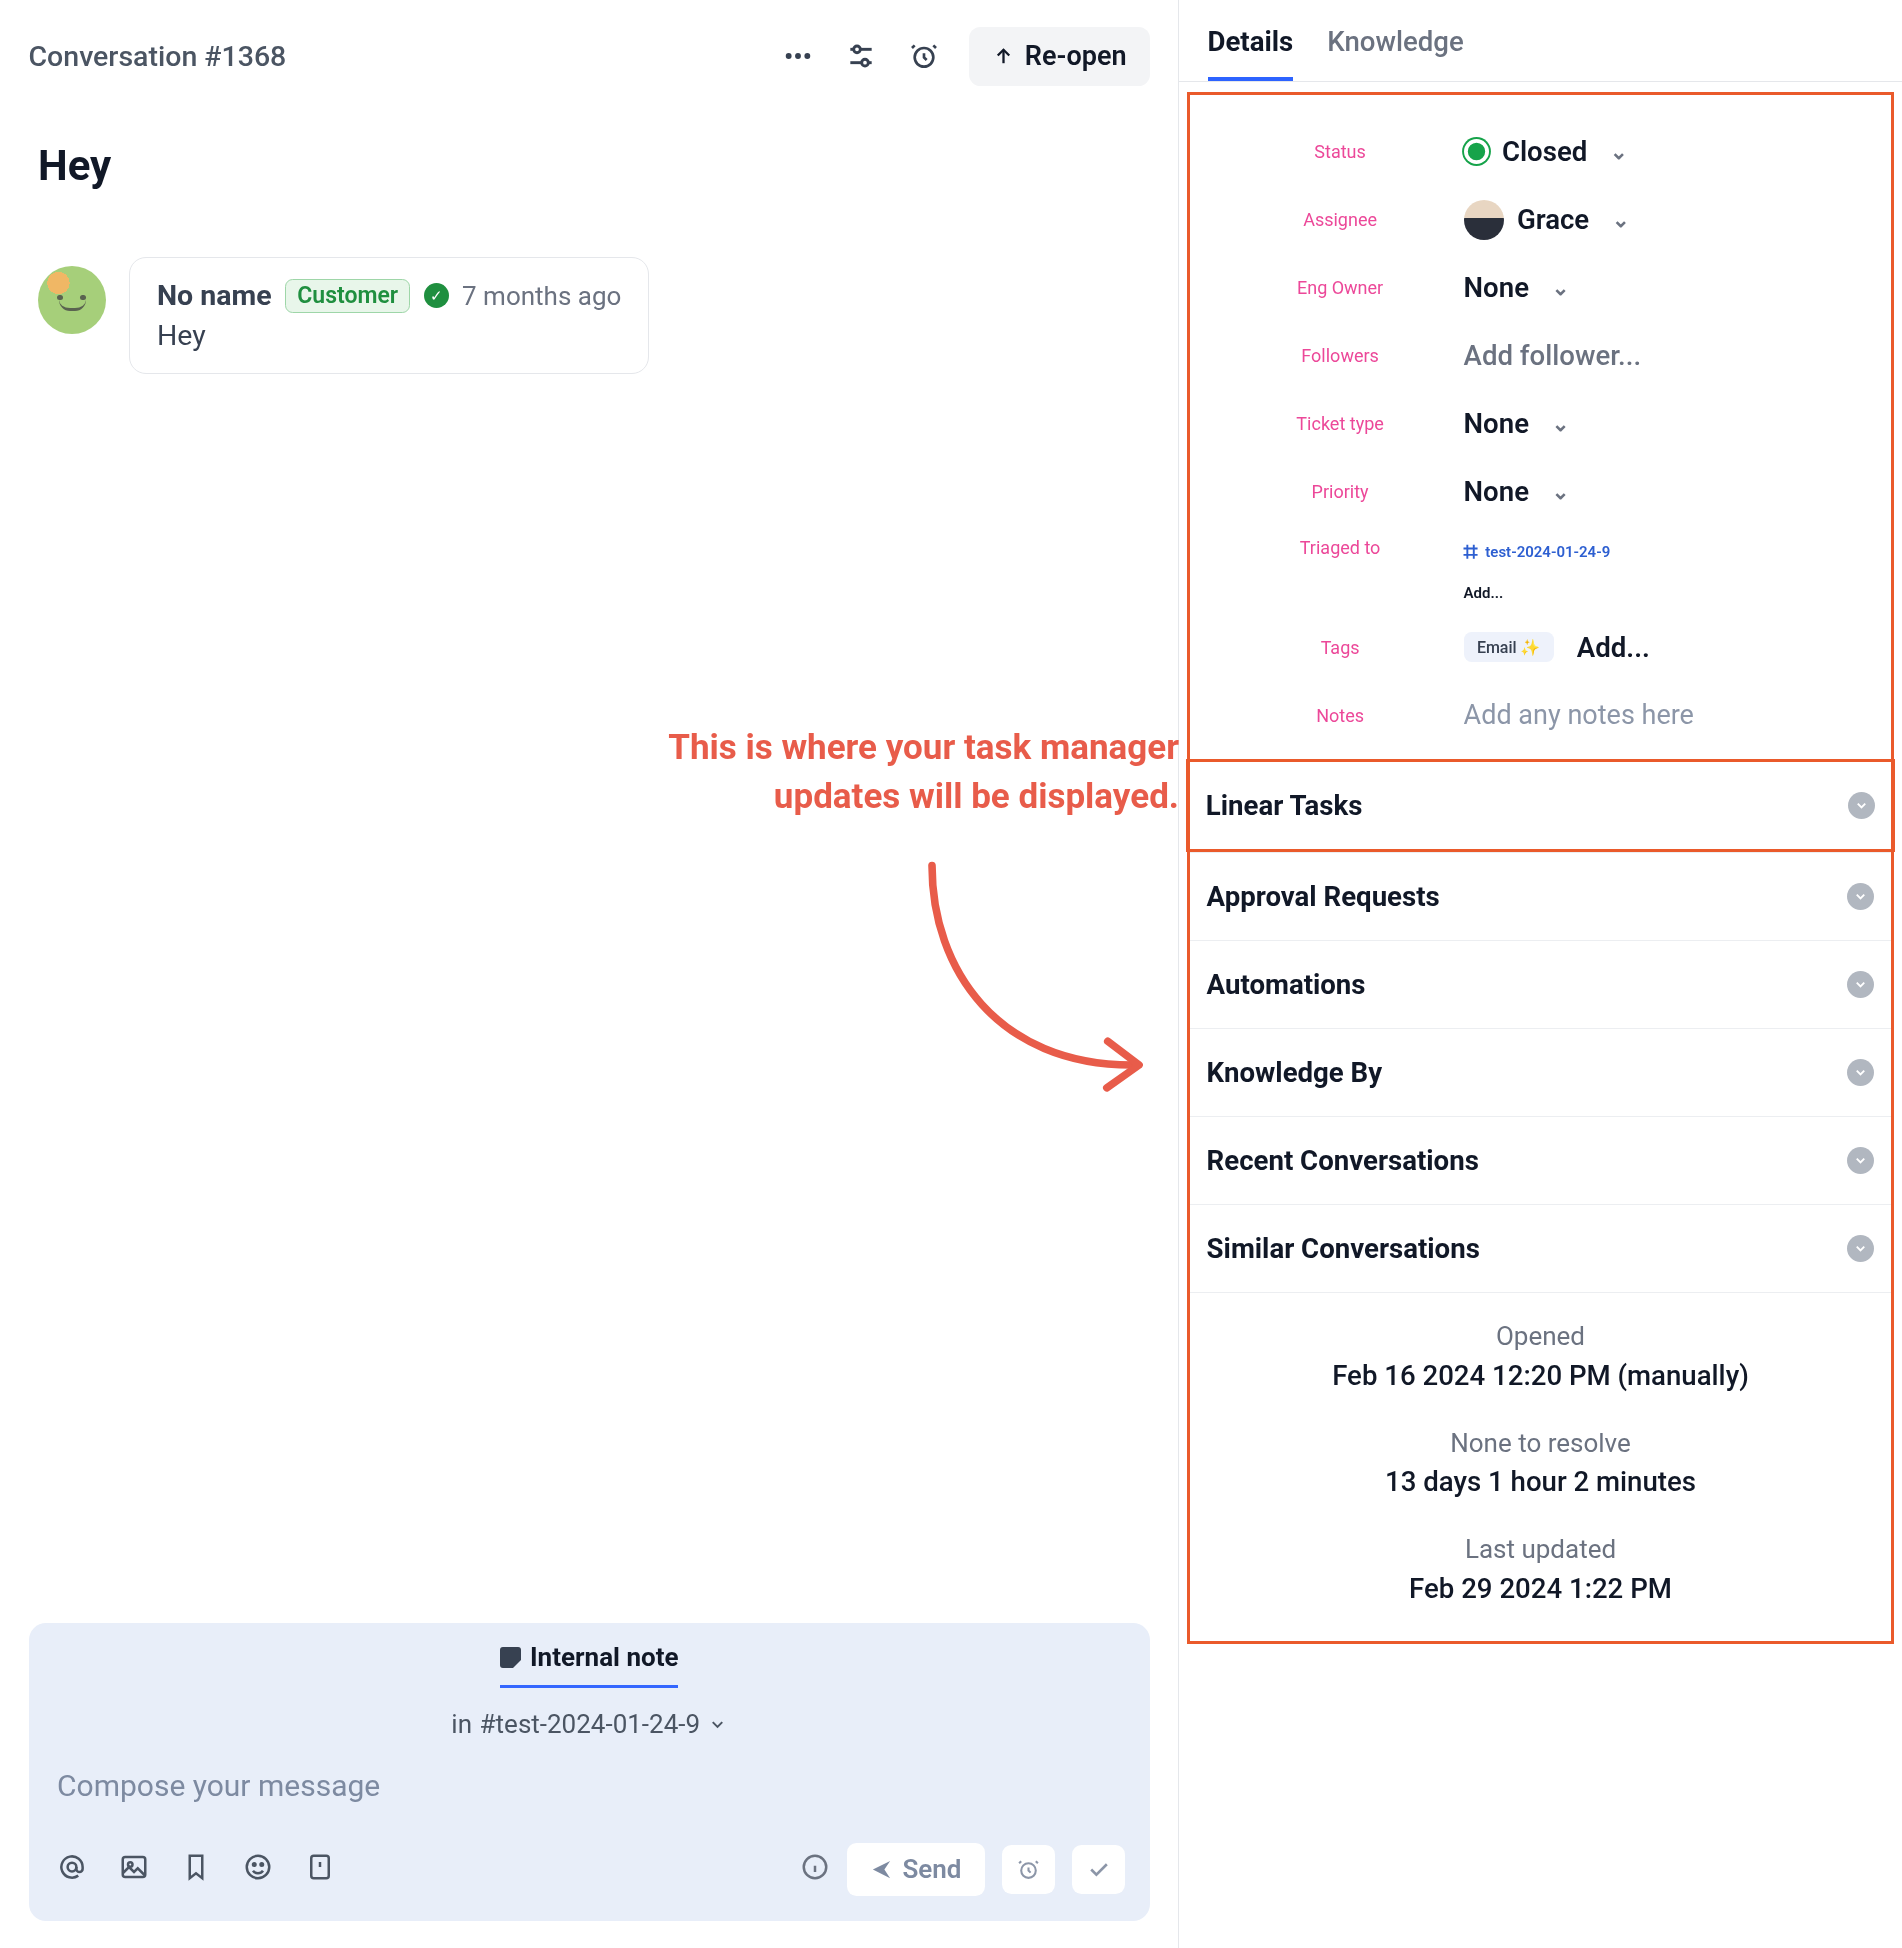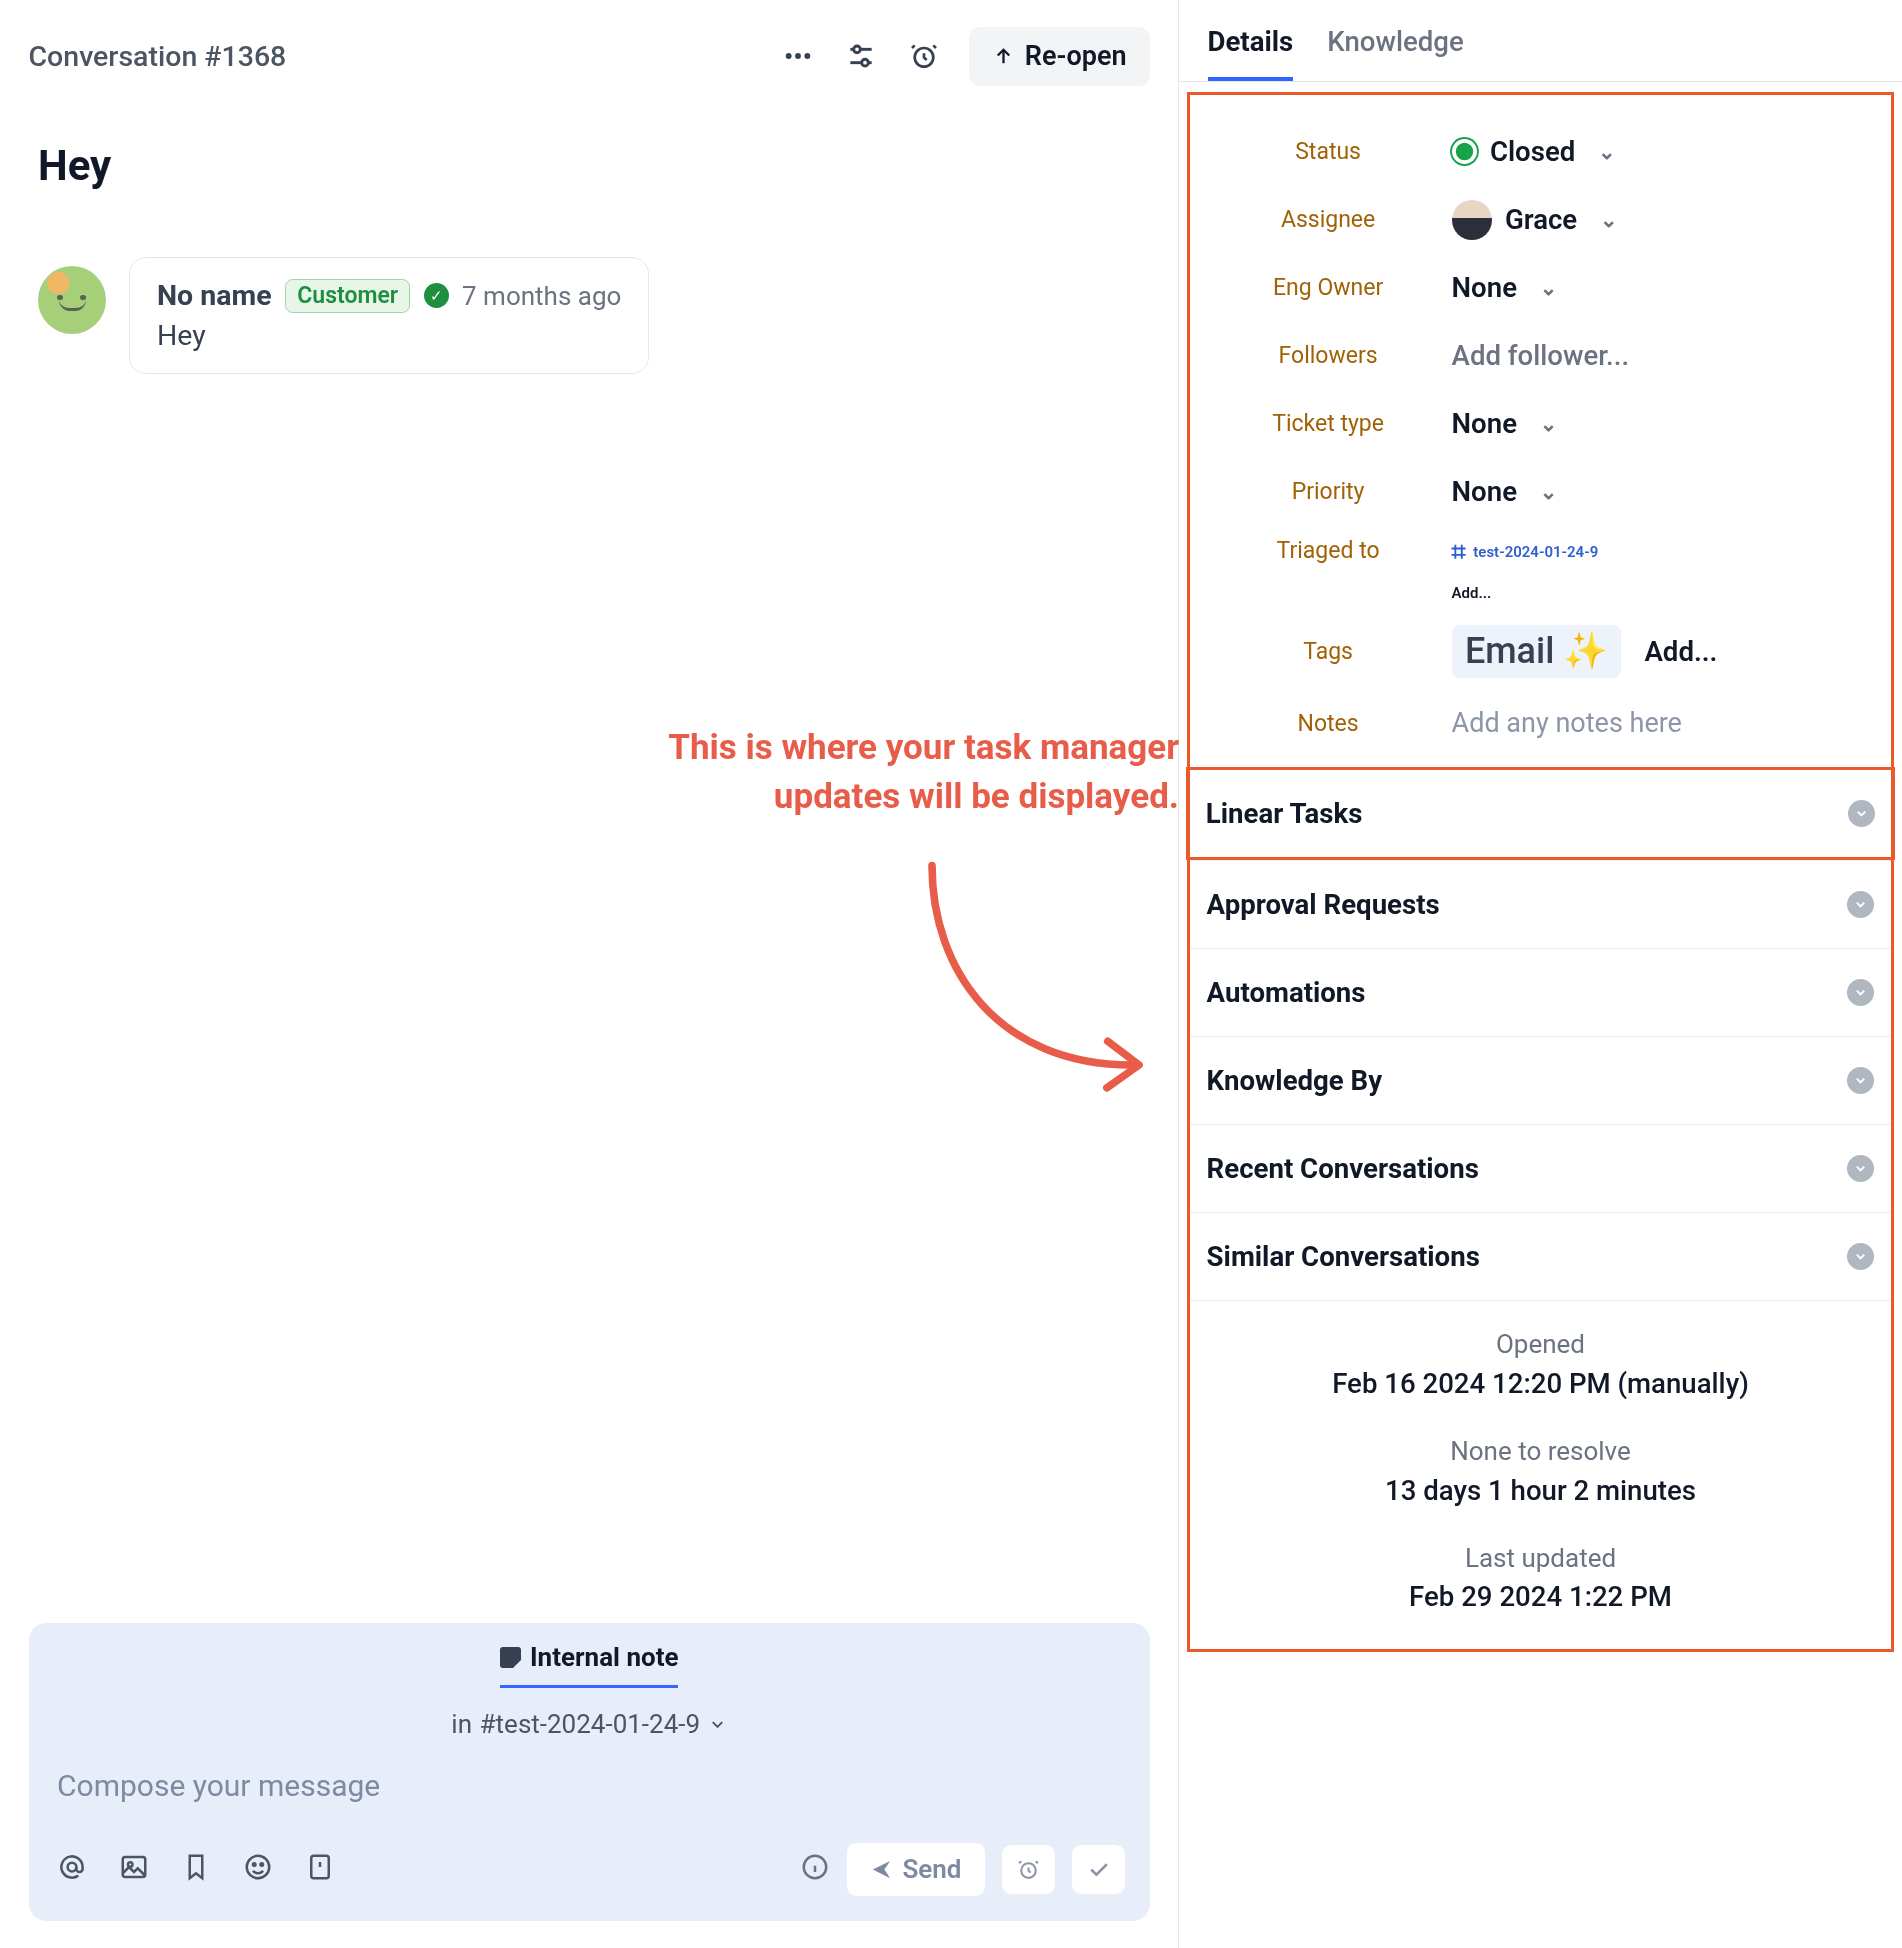--- a/index.html
+++ b/index.html
@@ -135,36 +135,36 @@
   
   .side { width: 723px; display: flex; flex-direction: column; text-align: center; }
   .side-tabs { display: flex; gap: 34px; padding: 25px 28.5px 0 28.5px; border-bottom: 1px solid #e5e7eb; }
   .stab { font-size: 27.6px; color: #6b7280; font-weight: 500; padding-bottom: 19px; cursor: pointer; }
   .stab.active { color: #111827; font-weight: 700; border-bottom: 4.8px solid #2d63ff; }
 
   .highlight-box { border: 3.8px solid #ea5a2b; margin: 9.5px 7.6px 3.8px 7.6px; }
   .details { padding: 23px 15px 9.5px 15px; }
   .drow { display: flex; align-items: center; min-height: 68px; padding: 11.4px 0; }
   .drow.top { align-items: flex-start; }
-  .dlabel { width: 247px; font-size: 23px; color: #a16207; }
+  .dlabel { width: 247px; font-size: 18px; color: #ec4899; margin-left: 12px; }
   .dval { display: flex; align-items: center; gap: 13.3px; font-size: 27.6px; color: #111827; font-weight: 600; }
   .dval.muted { color: #6b7280; font-weight: 500; }
   .chev { font-size: 21px; color: #6b7280; margin-left: 9.5px; }
   .status-dot {
     width: 25px; height: 25px; border-radius: 50%; background: #16a34a;
     box-shadow: 0 0 0 3.8px #fff inset, 0 0 0 1.9px #16a34a;
   }
   .assignee-av {
     width: 40px; height: 40px; border-radius: 50%;
     background: linear-gradient(#e8d6c2 45%, #2a2f3a 45%);
   }
   .link-blue { color: #2d5fd1; font-weight: 600; display: flex; align-items: center; gap: 7.6px; }
   .slack-icon { color: #2d5fd1; font-size: 25px; }
   .tag-chip {
-    background: #eef2fb; border-radius: 7.6px; padding: 5.7px 13.3px; font-size: 36px;
+    background: #eef2fb; border-radius: 7.6px; padding: 5.7px 13.3px; font-size: 16px;
     color: #374151; font-weight: 500;
   }
   .add-link { color: #111827; font-weight: 600; cursor: pointer; }
   .notes-ph { color: #8c96a8; font-weight: 400; font-size: 27px; }
   .stack-col { display:flex; flex-direction:column; gap:17px; align-items:flex-start; }
 
   .sec-row {
     display: flex; align-items: center; padding: 27px 17px;
     border-bottom: 1px solid #eceef1; font-size: 27.6px; font-weight: 700; color: #111827;
     cursor: pointer;

